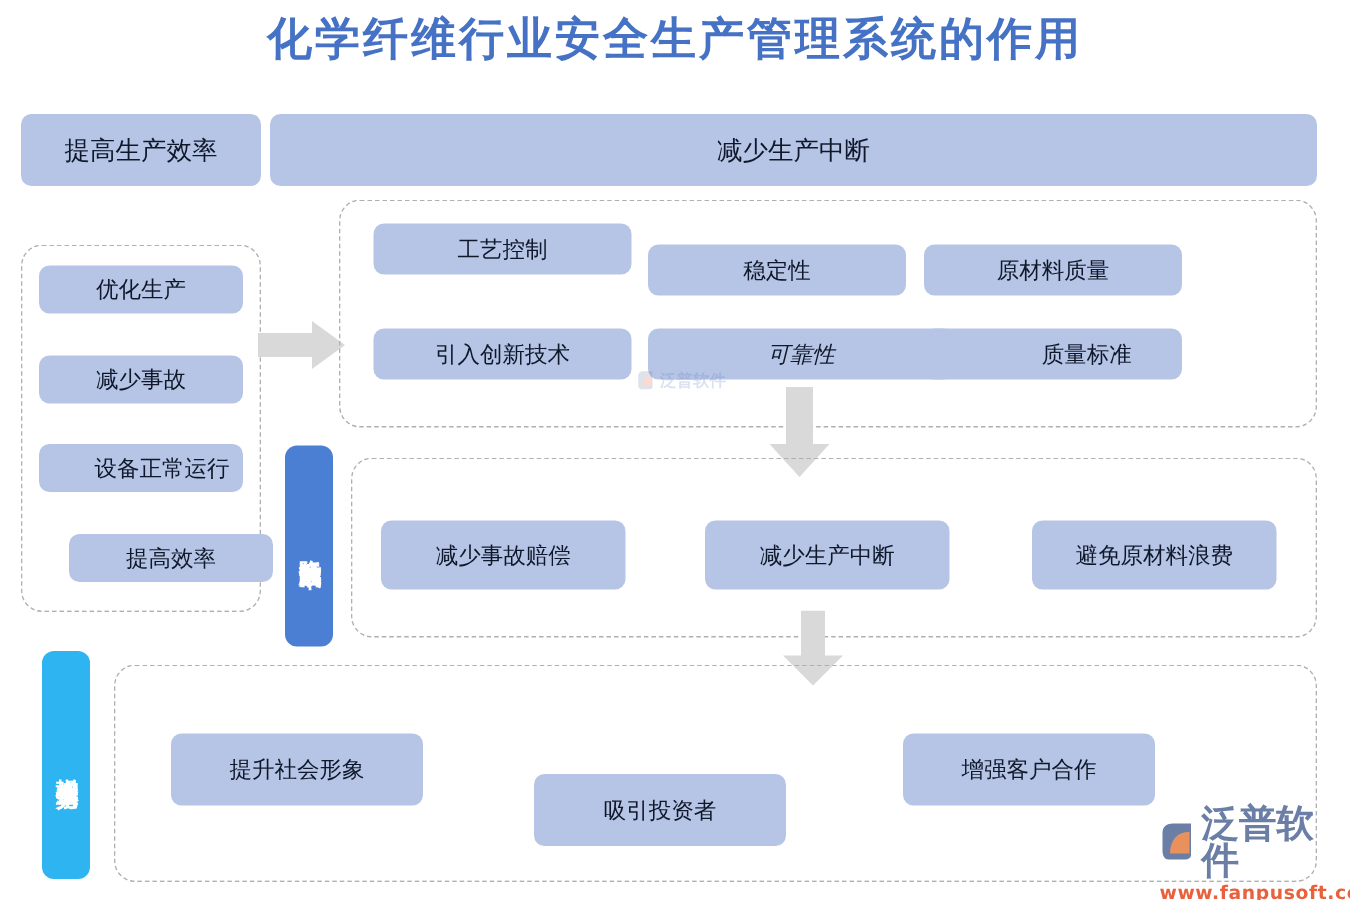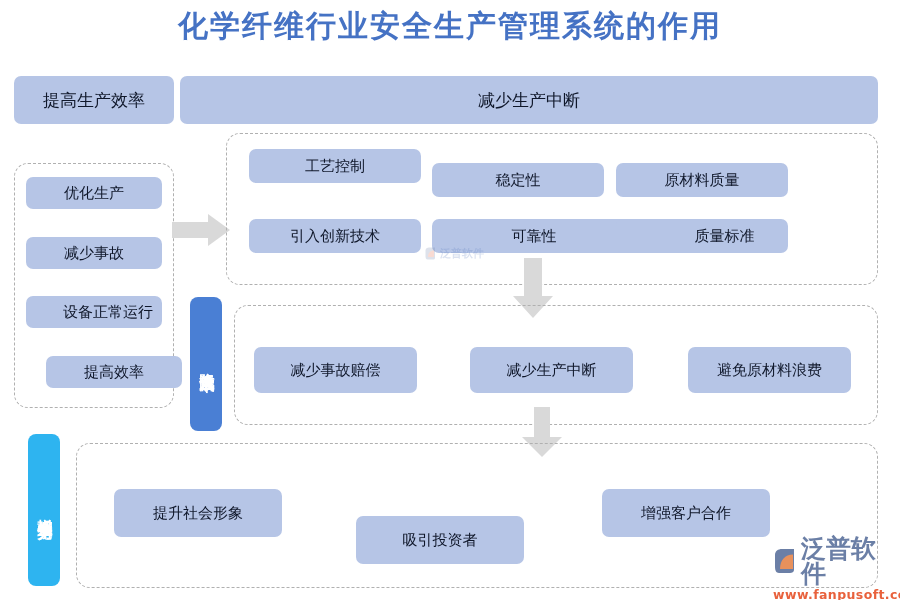--- a/index.html
+++ b/index.html
@@ -157,21 +157,21 @@
     <polygon points="0,10 36,10 36,2 58,18 36,34 36,26 0,26" fill="#d9d9d9"></polygon>
   </svg>
 
   <div class="dashbox" style="left:226px; top:133px; width:652px; height:152px;"></div>
 
   <div class="pill" style="left:249px; top:149px; width:172px; height:34px;">工艺控制</div>
   <div class="pill" style="left:432px; top:163px; width:172px; height:34px;">稳定性</div>
   <div class="pill" style="left:616px; top:163px; width:172px; height:34px;">原材料质量</div>
 
   <div class="pill" style="left:249px; top:219px; width:172px; height:34px;text-align:right;">引入创新技术</div>
-  <div class="pill" style="left:432px; top:219px; width:204px; height:34px;">可靠性</div>
+  <div class="pill" style="left:432px; top:219px; width:204px; height:34px;font-style:italic;">可靠性</div>
   <div class="pill" style="left:616px; top:219px; width:172px; height:34px;padding-left:45px;">质量标准</div>
 
   <div class="watermark" style="left:424px; top:246px;">
     <svg width="13" height="13" viewBox="0 0 26 26">
       <path d="M3 7 C3 3 6 1 10 1 L22 1 L22 22 C22 24 20 25 18 25 L7 25 C4 25 3 22 3 19 Z" fill="#6b7fa6"></path>
       <path d="M8 20 C8 12 13 7 20 7 L20 20 Z" fill="#e8613c"></path>
     </svg>
     <span class="wm-text">泛普软件</span>
   </div>
 

